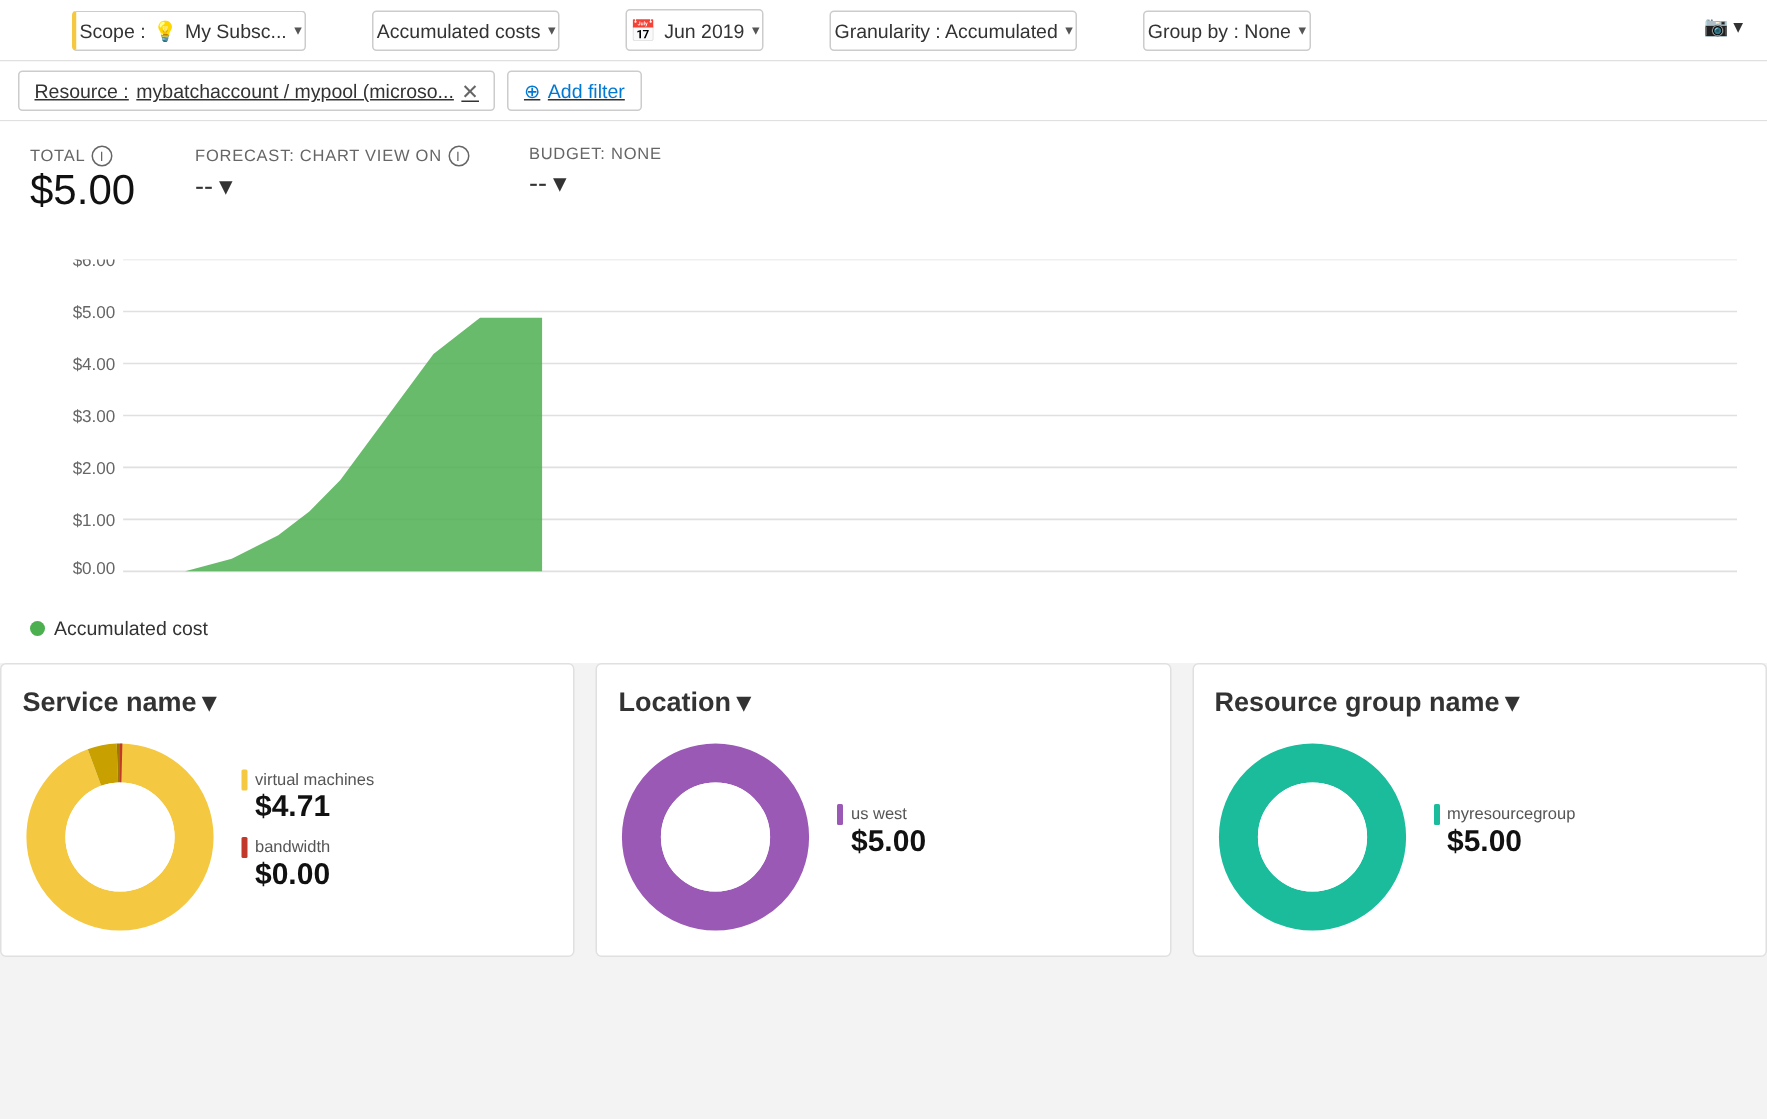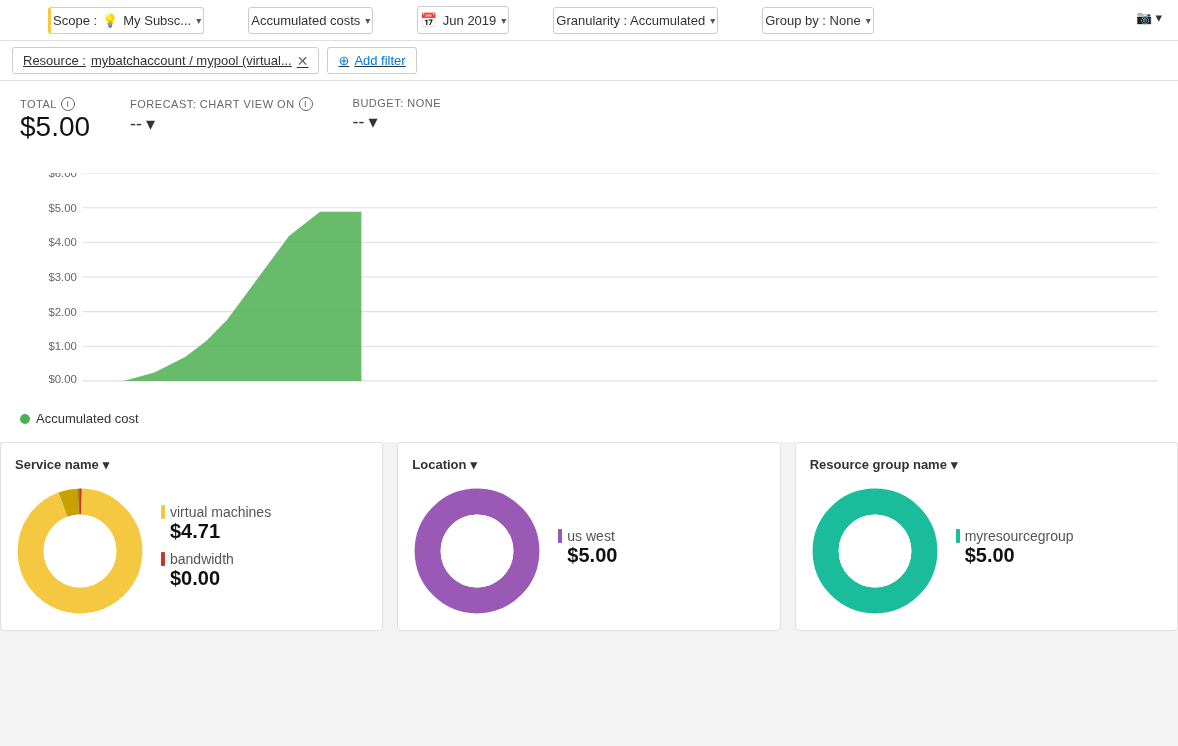--- a/index.html
+++ b/index.html
@@ -159,21 +159,21 @@
       border: 1px solid #e0e0e0;
       border-radius: 4px;
       padding: 14px;
       flex: 1;
     }
     .card-header {
       display: flex;
       align-items: center;
       gap: 4px;
       margin-bottom: 14px;
-      font-size: 13px;
+      font-size: 18px;
       font-weight: 600;
       color: #333;
       cursor: pointer;
     }
     .card-body {
       display: flex;
       align-items: center;
       gap: 16px;
     }
 
@@ -188,21 +188,21 @@
 
     .legend-list {
       flex: 1;
     }
     .legend-item {
       display: flex;
       flex-direction: column;
       margin-bottom: 8px;
     }
     .legend-item-label {
-      font-size: 14px;
+      font-size: 11px;
       color: #555;
       display: flex;
       align-items: center;
       gap: 5px;
     }
     .legend-color-bar {
       width: 4px;
       height: 14px;
       border-radius: 1px;
       flex-shrink: 0;
@@ -244,21 +244,21 @@
 
     <button class="toolbar-btn">
       <span>Group by : None</span>
       <span class="chevron">▾</span>
     </button>
   </div>
 
   <div class="toolbar-row2">
     <div class="filter-tag">
       <span>Resource : </span>
-      <span>mybatchaccount / mypool (virtual...</span>
+      <span>mybatchaccount / mypool (microso...</span>
       <span class="close-btn">✕</span>
     </div>
     <button class="add-filter-btn">
       <span>⊕</span>
       <span>Add filter</span>
     </button>
   </div>
 </div>
 
 <div style="background:#fff; margin: 0;">

